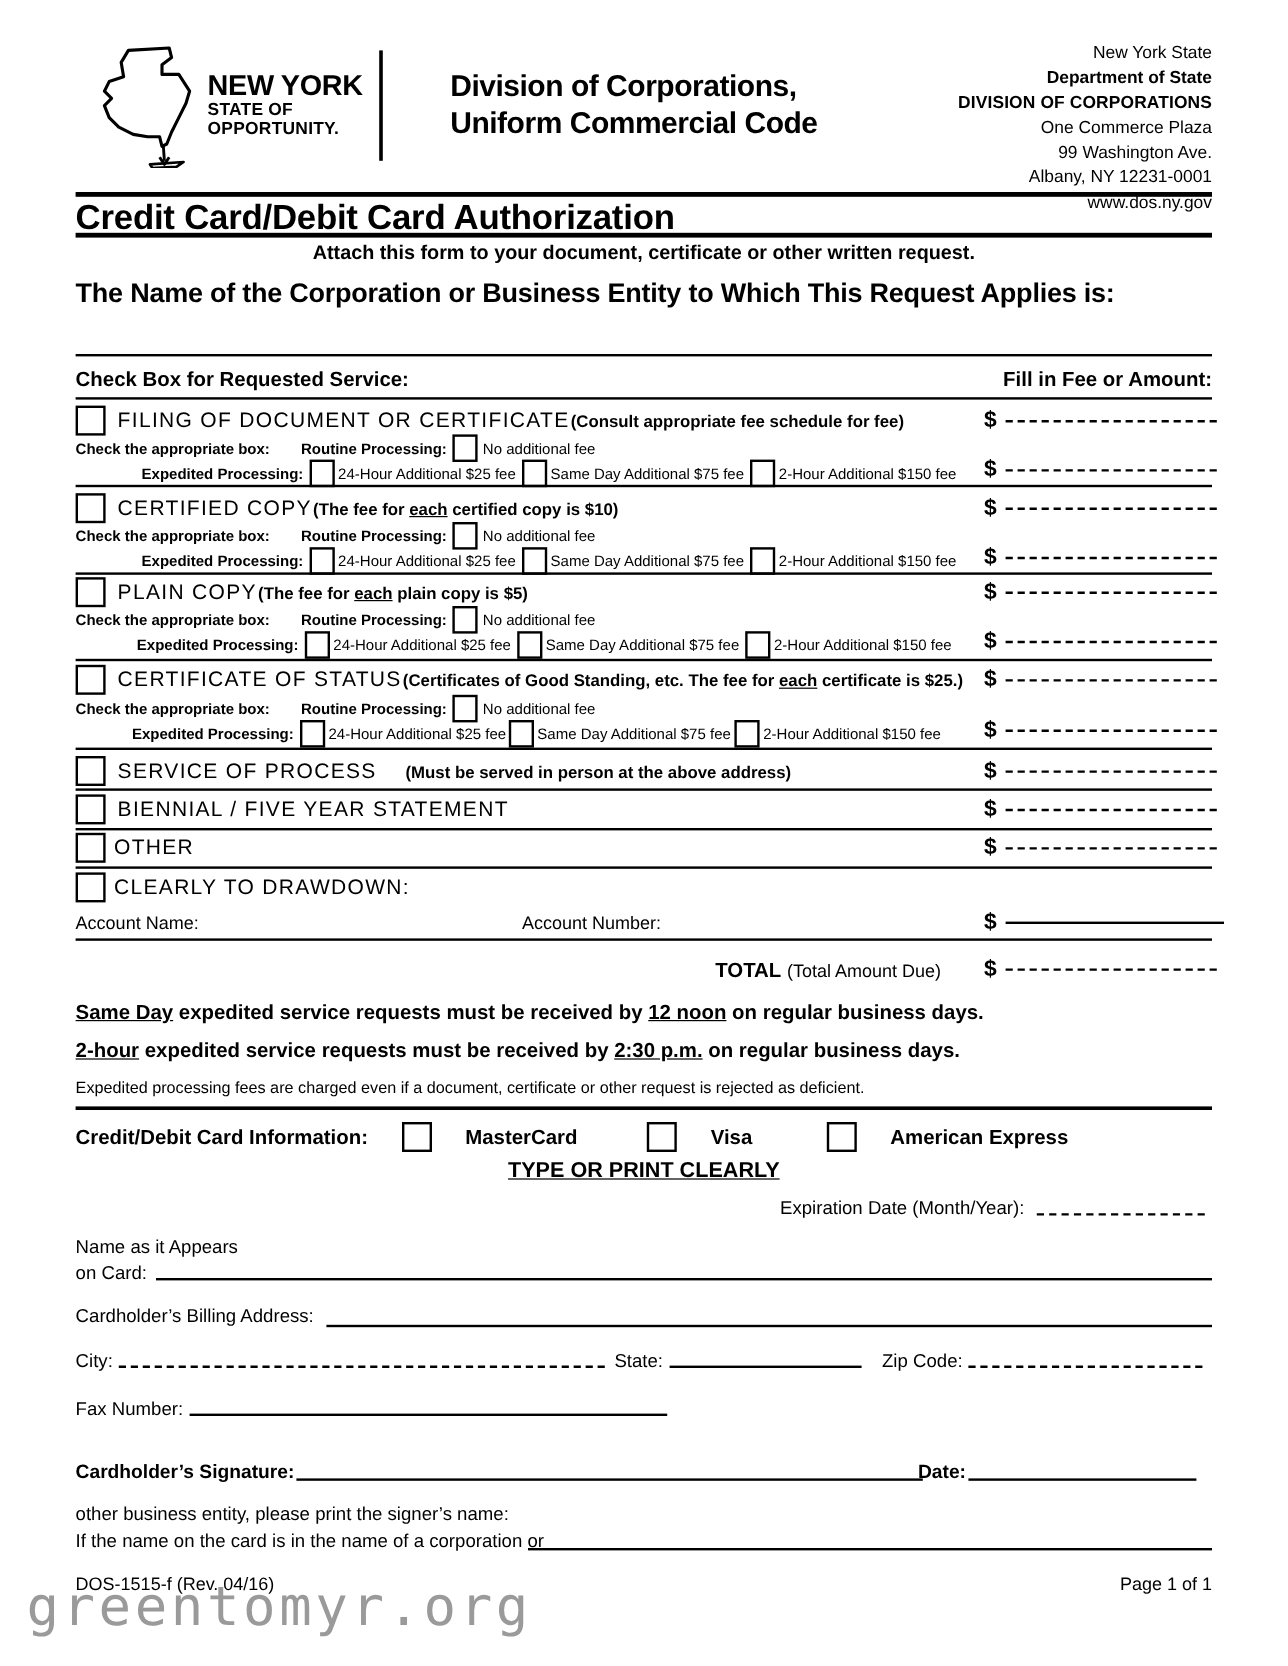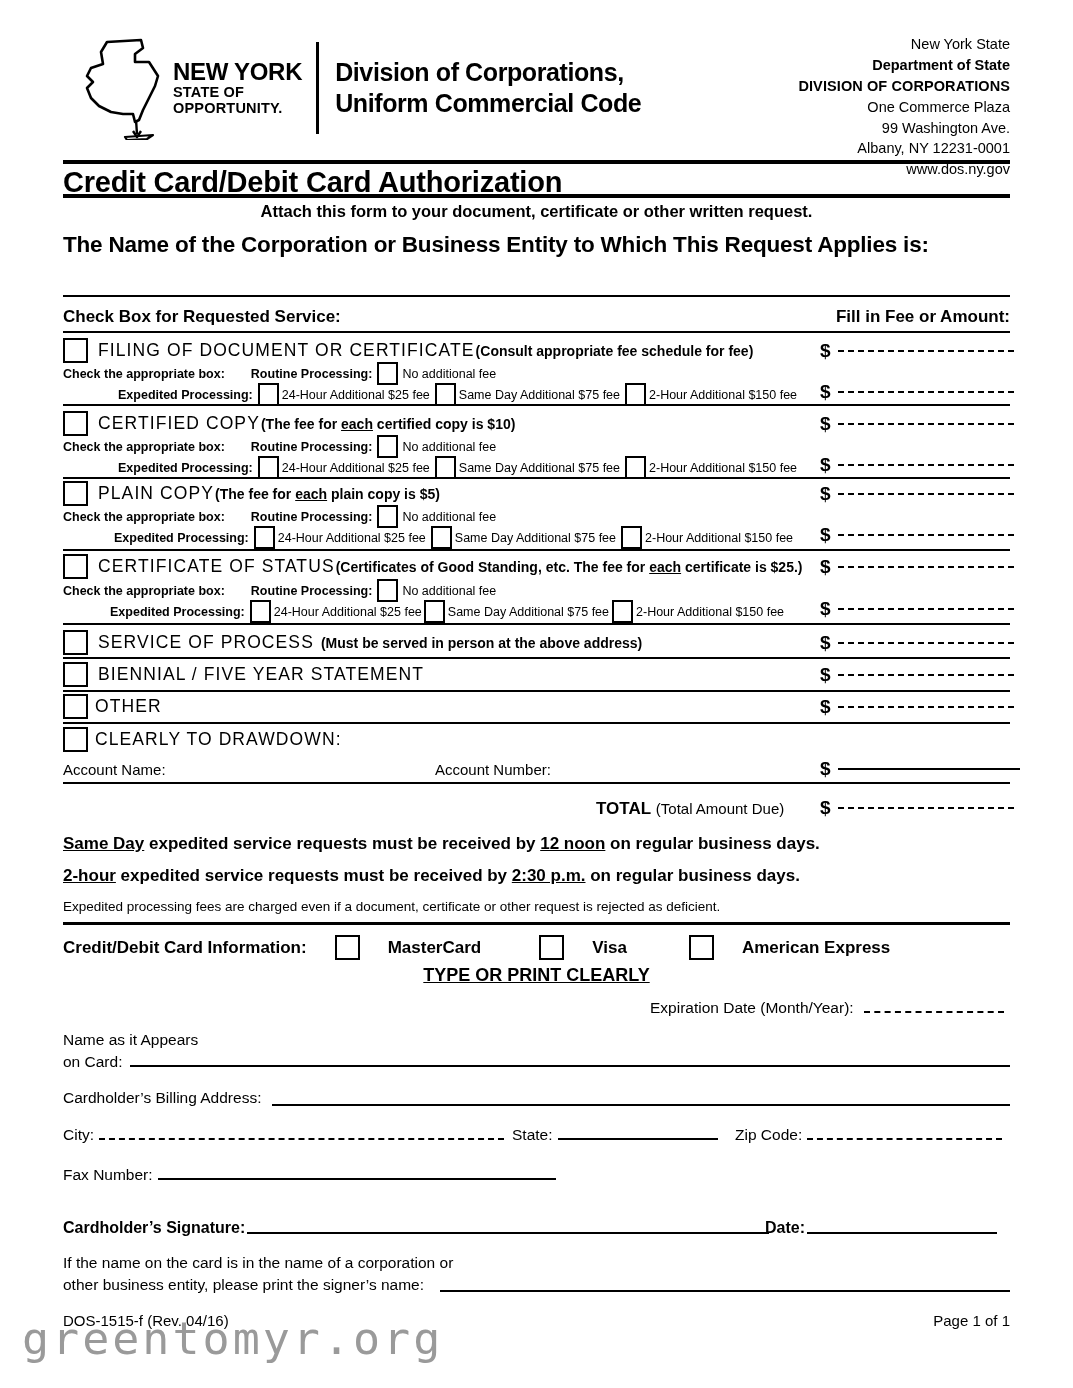--- a/index.html
+++ b/index.html
@@ -13,21 +13,21 @@
 
   
   .header{position:absolute;left:63px;top:28px;right:63px;height:130px;}
   .logo-wrap{position:absolute;left:20px;top:8px;display:flex;align-items:center;}
   .ny-shape{width:88px;height:104px;}
   .ny-words{margin-left:2px;}
   .ny-words .l1{font-weight:bold;font-size:24px;letter-spacing:-0.3px;line-height:1.0;font-family:"Liberation Sans",sans-serif;}
   .ny-words .l2{font-weight:bold;font-size:14.5px;line-height:1.12;letter-spacing:0.2px;}
   .ny-words .l3{font-weight:bold;font-size:14.5px;line-height:1.12;letter-spacing:0.2px;}
   .divider-bar{width:3px;background:#000;height:92px;margin:0 16px 0 14px;align-self:center;}
-  .dept-lines div{font-weight:bold;font-size:25px;line-height:1.24;letter-spacing:-0.4px;}
+  .dept-lines div{font-weight:bold;font-size:25px;line-height:1.24;letter-spacing:-0.4px;margin-left:40px;}
 
   .addr{position:absolute;right:0;top:6px;text-align:right;font-size:14.5px;line-height:1.44;}
   .addr .b{font-weight:bold;}
   .addr .caps{font-weight:bold;letter-spacing:0.1px;}
 
   
   .rule{position:absolute;background:#000;}
   .rule.thick{height:4px;}
   .rule.med{height:3px;}
   .rule.thin{height:2px;}
@@ -272,21 +272,21 @@
   <div class="fee" style="left:820px;top:598px;">
     <span class="dol">$</span>
       <span class="dash"></span>
   </div>
   <div class="rule thin" style="left:63px;width:947px;top:623px;"></div>
 
   <div class="srv" style="top:630px;">
     <div class="main">
       <span class="cb lg"></span>
       <span class="label">SERVICE OF PROCESS</span>
-      <span class="paren" style="margin-left:7px;">(Must be served in person at the above address)</span>
+      <span class="paren" style="margin-left:24px;">(Must be served in person at the above address)</span>
     </div>
   </div>
   <div class="fee" style="left:820px;top:632px;">
     <span class="dol">$</span>
       <span class="dash"></span>
   </div>
   <div class="rule thin" style="left:63px;width:947px;top:657px;"></div>
 
   <div class="srv" style="top:662px;">
     <div class="main">
@@ -396,22 +396,22 @@
   <div class="fld b" style="left:63px;top:1218px;">
     <span class="lbl">Cardholder’s Signature:</span>
     <span class="solidline" style="width:522px;margin-left:2px;"></span>
   </div>
   <div class="fld b" style="left:765px;top:1218px;">
     <span class="lbl">Date:</span>
     <span class="solidline" style="width:190px;margin-left:2px;"></span>
   </div>
 
   <div class="twoline" style="left:63px;top:1252px;">
+    <div>other business entity, please print the signer’s name:</div>
     <div>If the name on the card is in the name of a corporation or</div>
-    <div>other business entity, please print the signer’s name:</div>
   </div>
   <div class="rule hair" style="left:440px;width:570px;top:1290px;height:2px;"></div>
 
   <div class="footer-left" style="top:1312px;">DOS-1515-f (Rev. 04/16)</div>
   <div class="footer-right" style="top:1312px;">Page 1 of 1</div>
 
   <div class="watermark">greentomyr.org</div>
 
 </div>
 

